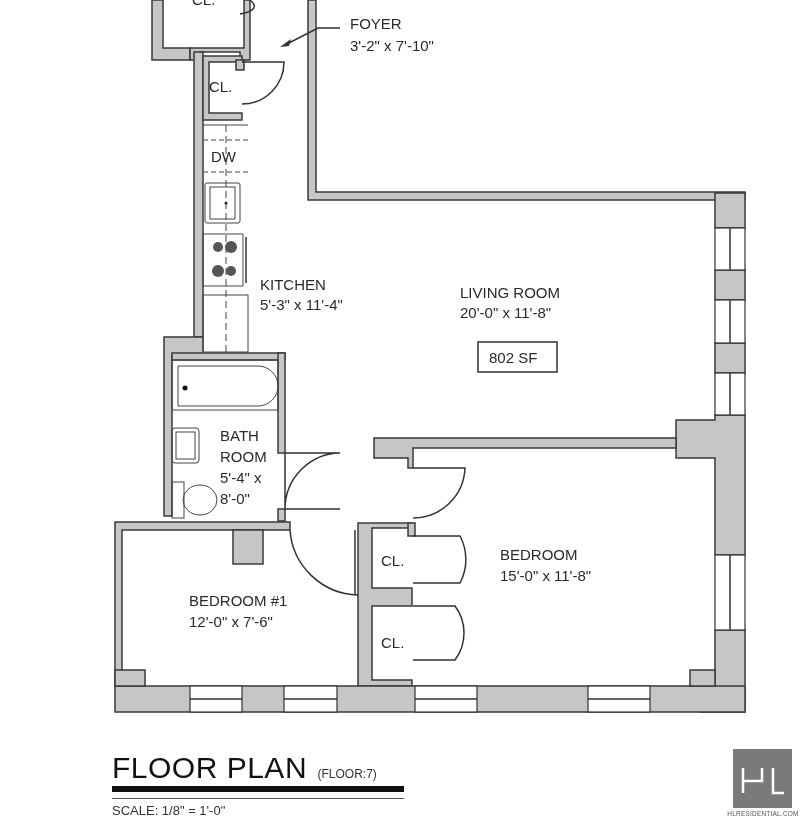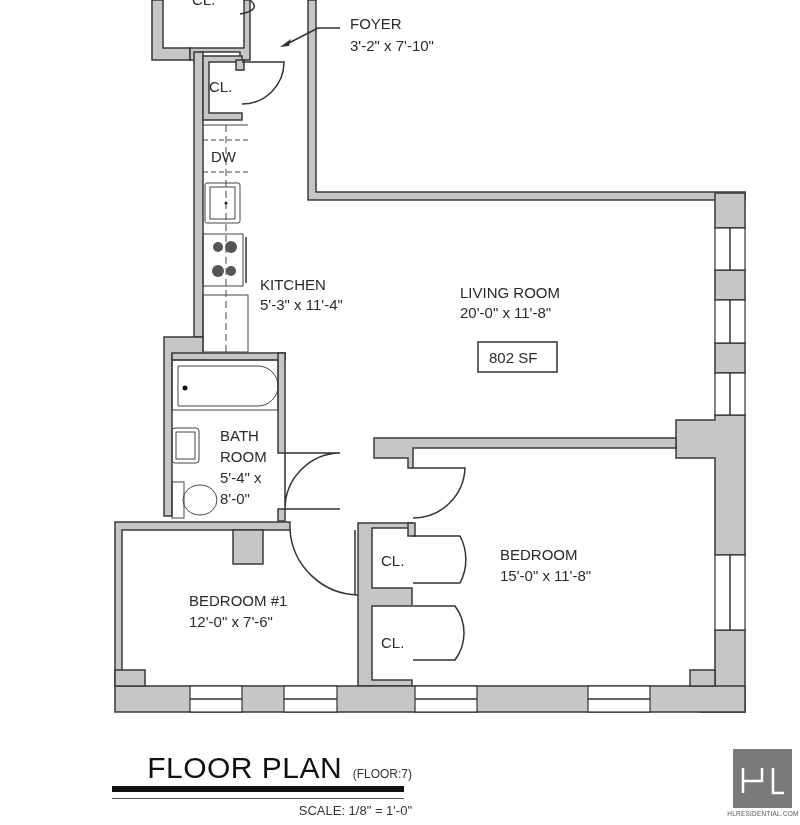--- a/index.html
+++ b/index.html
@@ -4,21 +4,21 @@
 <style>
   html, body { margin: 0; padding: 0; background: #ffffff; }
   body { width: 800px; height: 825px; position: relative; overflow: hidden;
          font-family: "Liberation Sans", sans-serif; color: #1f1f1f; }
   svg.plan { position: absolute; left: 0; top: 0; }
   .lbl { font-family: "Liberation Sans", sans-serif; font-size: 15px; fill: #2a2a2a; }
   .wall { fill: #c6c6c6; stroke: #3a3a3a; stroke-width: 1.5; }
   .line { fill: none; stroke: #333; stroke-width: 1.5; }
   .thin { fill: none; stroke: #444; stroke-width: 1; }
   .win  { fill: #ffffff; stroke: #333; stroke-width: 1.2; }
-  .title-block { position: absolute; left: 112px; top: 752px; width: 300px; text-align: right; }
+  .title-block { position: absolute; left: 112px; top: 752px; width: 300px; }
   .title { font-size: 30px; letter-spacing: 0.5px; color: #111; line-height: 32px; }
   .floor-sub { font-size: 12px; color: #333; margin-left: 6px; }
   .bar-thick { height: 6px; background: #111; margin-top: 2px; width: 292px; }
   .bar-thin { height: 1px; background: #555; margin-top: 6px; width: 292px; }
   .scale { font-size: 13px; color: #333; margin-top: 4px; }
   .logo { position: absolute; left: 733px; top: 749px; width: 59px; height: 59px; background: #7a7a7a; }
   .logo-text { position: absolute; left: 726px; top: 810px; width: 74px; text-align: center;
                font-size: 6.5px; color: #555; letter-spacing: 0.2px; }
 </style>
 </head>

